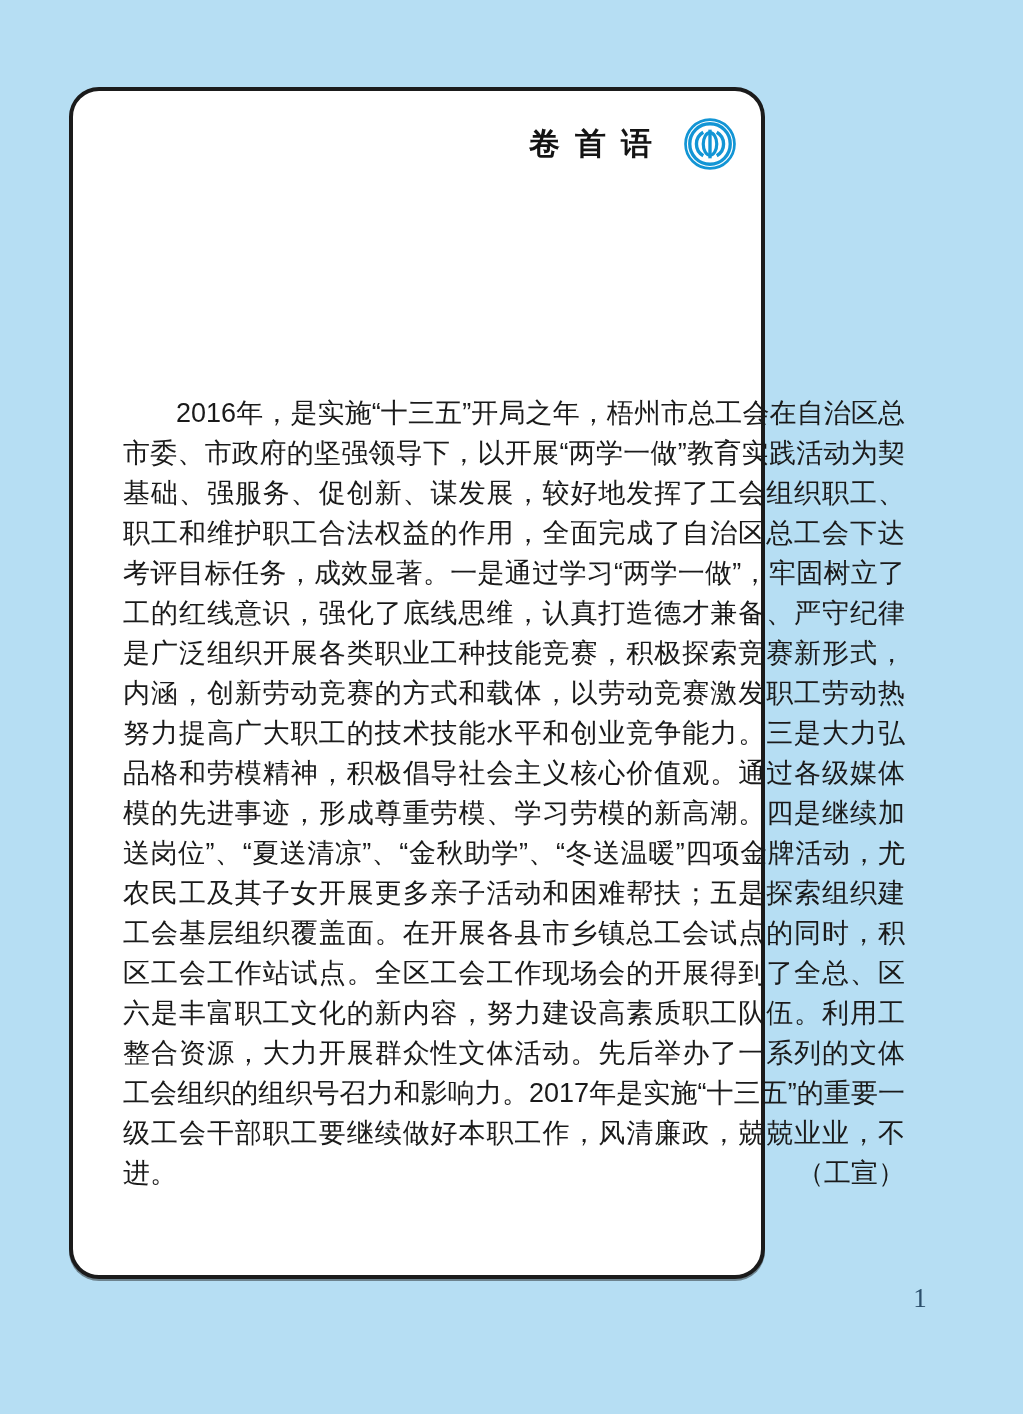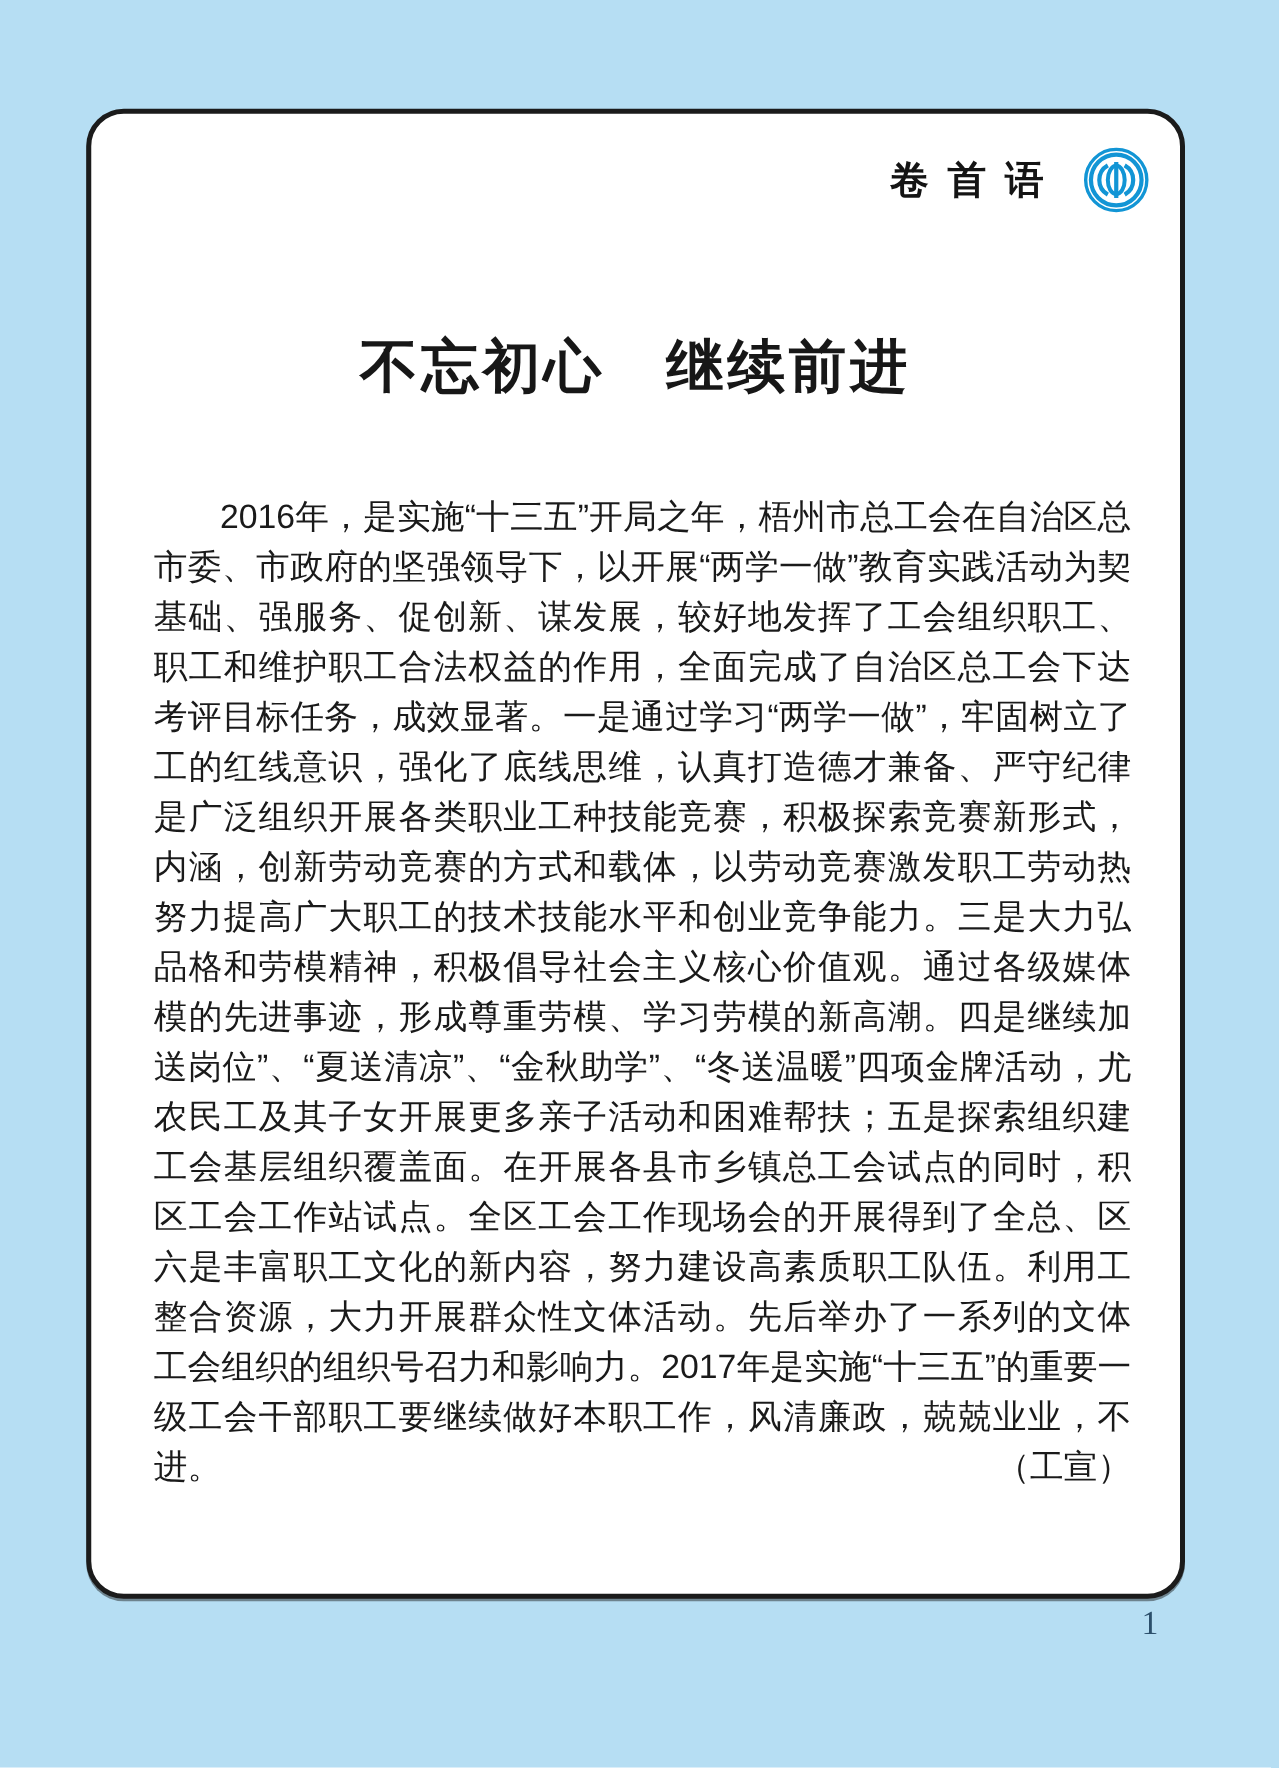--- a/index.html
+++ b/index.html
@@ -6,21 +6,21 @@
   body {
     width: 1023px; height: 1414px;
     background: #b6def3;
     position: relative;
     overflow: hidden;
     font-family: "Liberation Sans", sans-serif;
   }
   .card {
     position: absolute;
     left: 69px; top: 87px;
-    width: 879px; height: 1192px;
+    width: 696px; height: 1192px;
     background: #ffffff;
     border: 4px solid #1b1b1b;
     border-radius: 30px;
     box-shadow: 0 2px 0 rgba(20,20,20,0.45);
     box-sizing: border-box;
   }
   .header {
     position: absolute;
     top: 26px; right: 24px;
     display: flex;
@@ -93,21 +93,20 @@
         <circle cx="32" cy="32" r="29" stroke-width="3.2"></circle>
         <circle cx="32" cy="32" r="24" stroke-width="4"></circle>
         <path d="M24,18.1 A16,16 0 0 0 24,45.9" stroke-width="4"></path>
         <path d="M40,18.1 A16,16 0 0 1 40,45.9" stroke-width="4"></path>
         <ellipse cx="32" cy="32" rx="8" ry="13.5" stroke-width="3.8"></ellipse>
         <line x1="32" y1="15" x2="32" y2="49" stroke-width="4"></line>
       </svg>
     </span>
   </div>
 
-  <h1 class="title">不忘初心　继续前进</h1>
 
   <div class="body-text">
 
   <div class="line indent">2016年，是实施“十三五”开局之年，梧州市总工会在自治区总工会和梧州</div>
       <div class="line">市委、市政府的坚强领导下，以开展“两学一做”教育实践活动为契机，全力固</div>
       <div class="line">基础、强服务、促创新、谋发展，较好地发挥了工会组织职工、引导职工、服务</div>
       <div class="line">职工和维护职工合法权益的作用，全面完成了自治区总工会下达的各项重点工作</div>
       <div class="line">考评目标任务，成效显著。一是通过学习“两学一做”，牢固树立了全体干部职</div>
       <div class="line">工的红线意识，强化了底线思维，认真打造德才兼备、严守纪律的干部队伍；二</div>
       <div class="line">是广泛组织开展各类职业工种技能竞赛，积极探索竞赛新形式，丰富劳动竞赛的</div>

